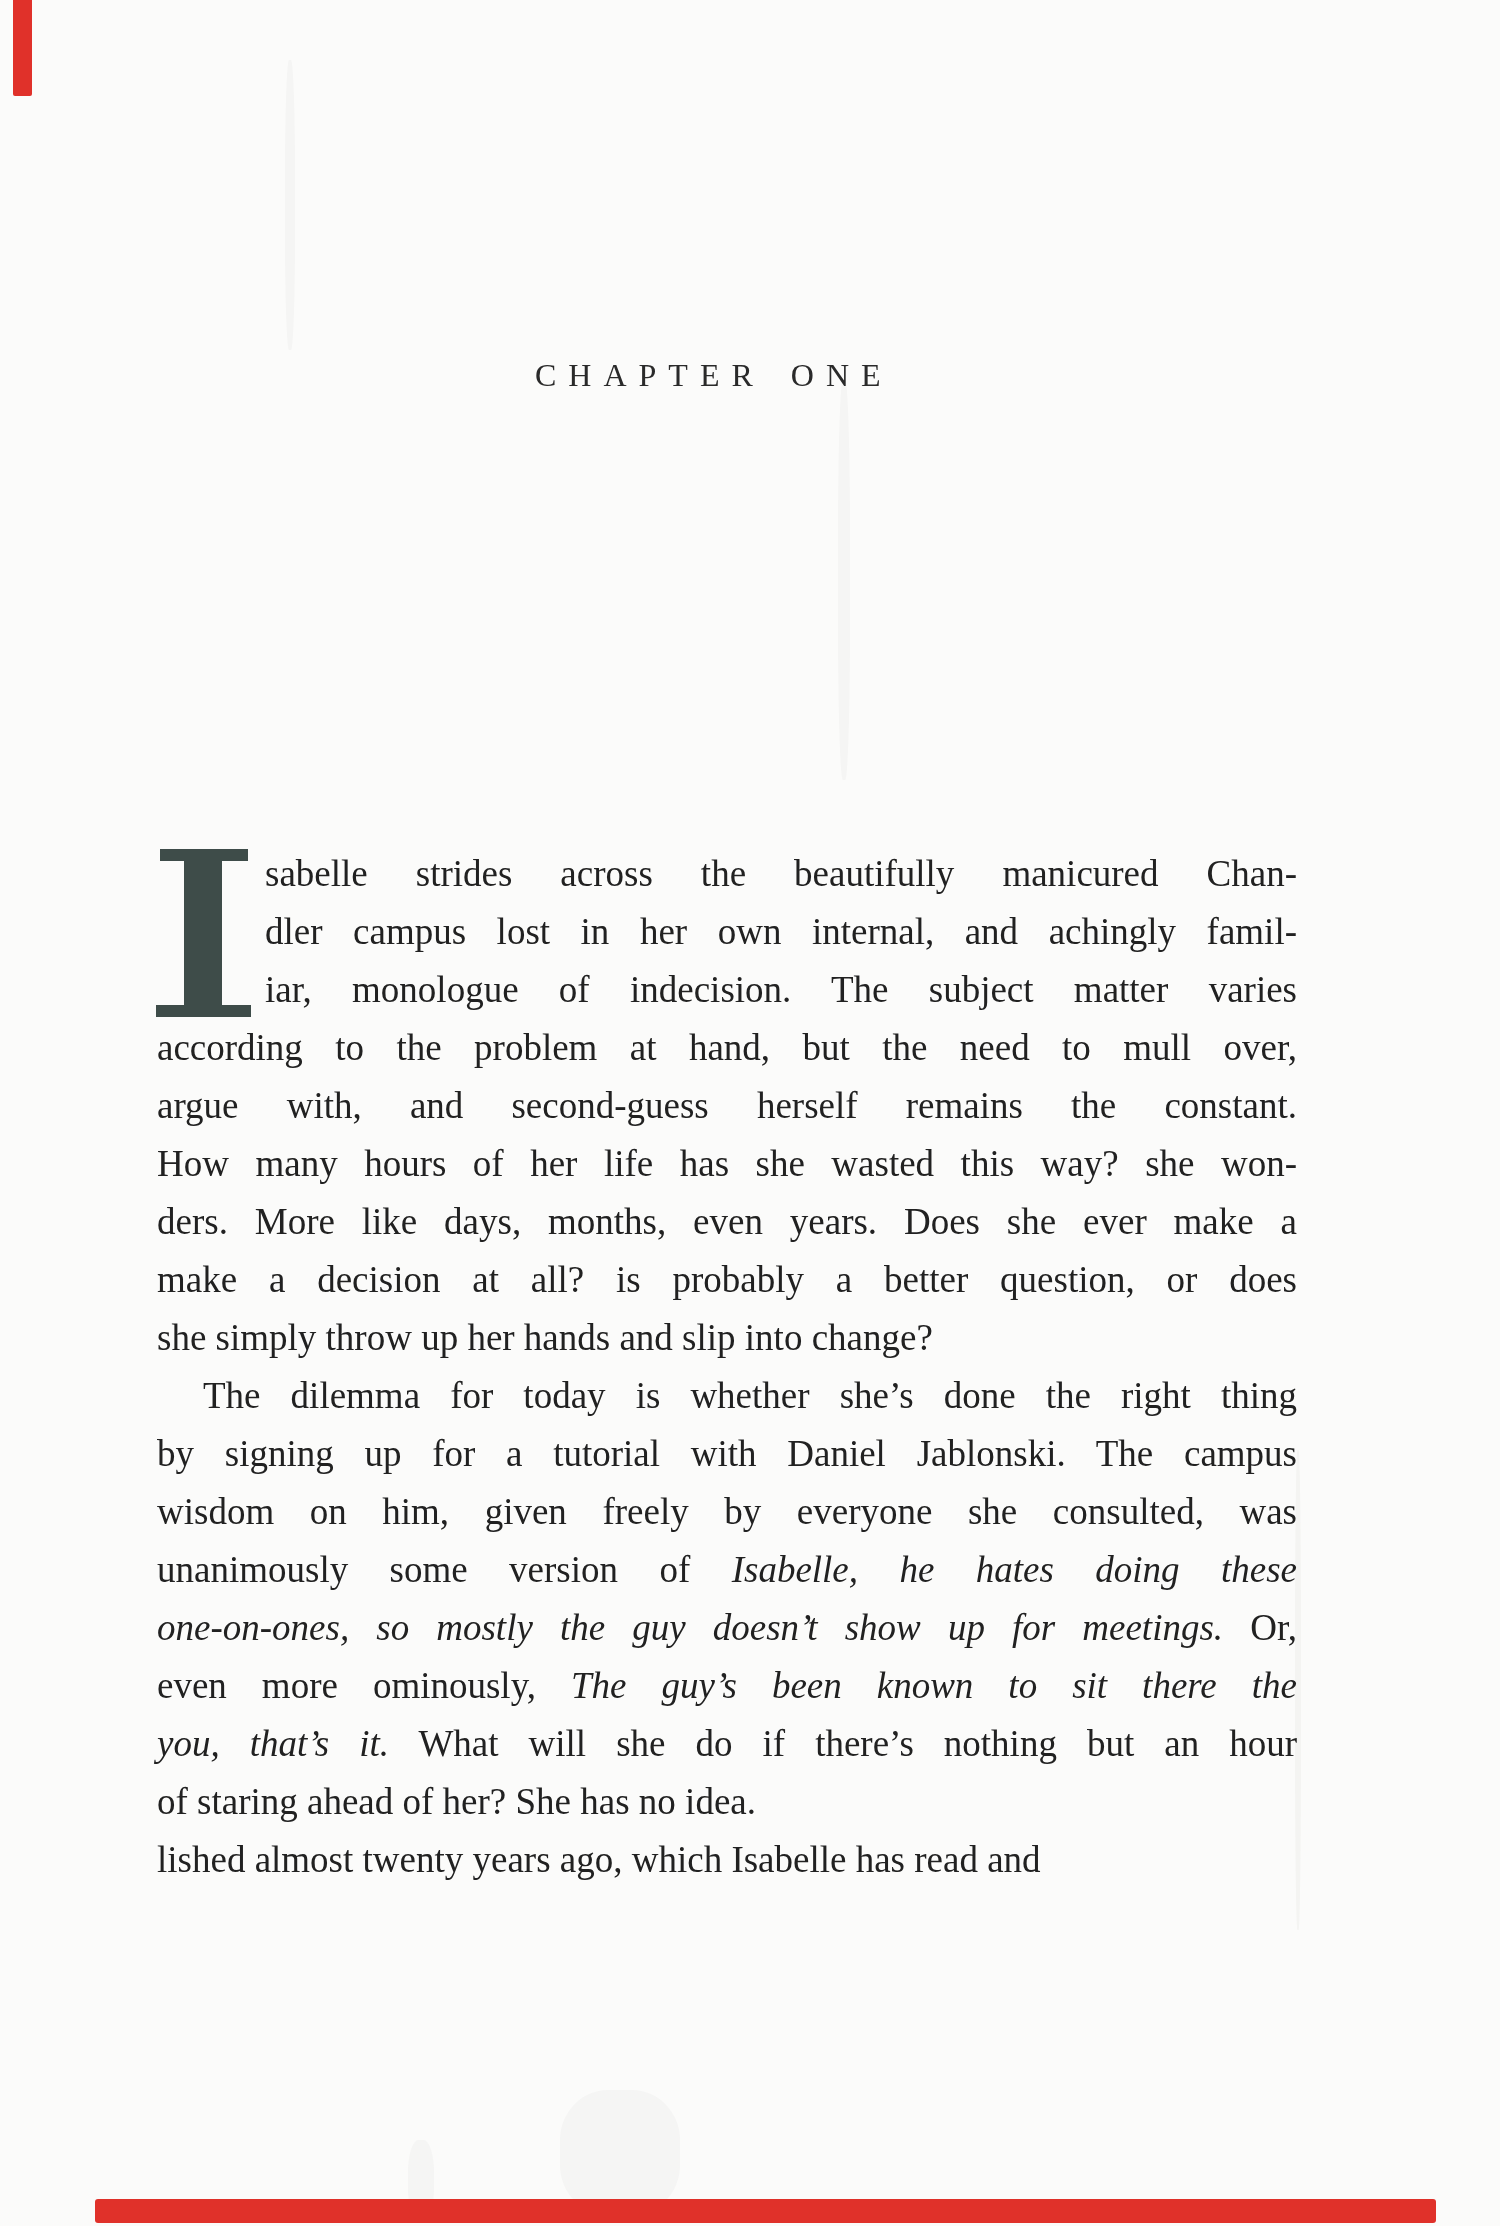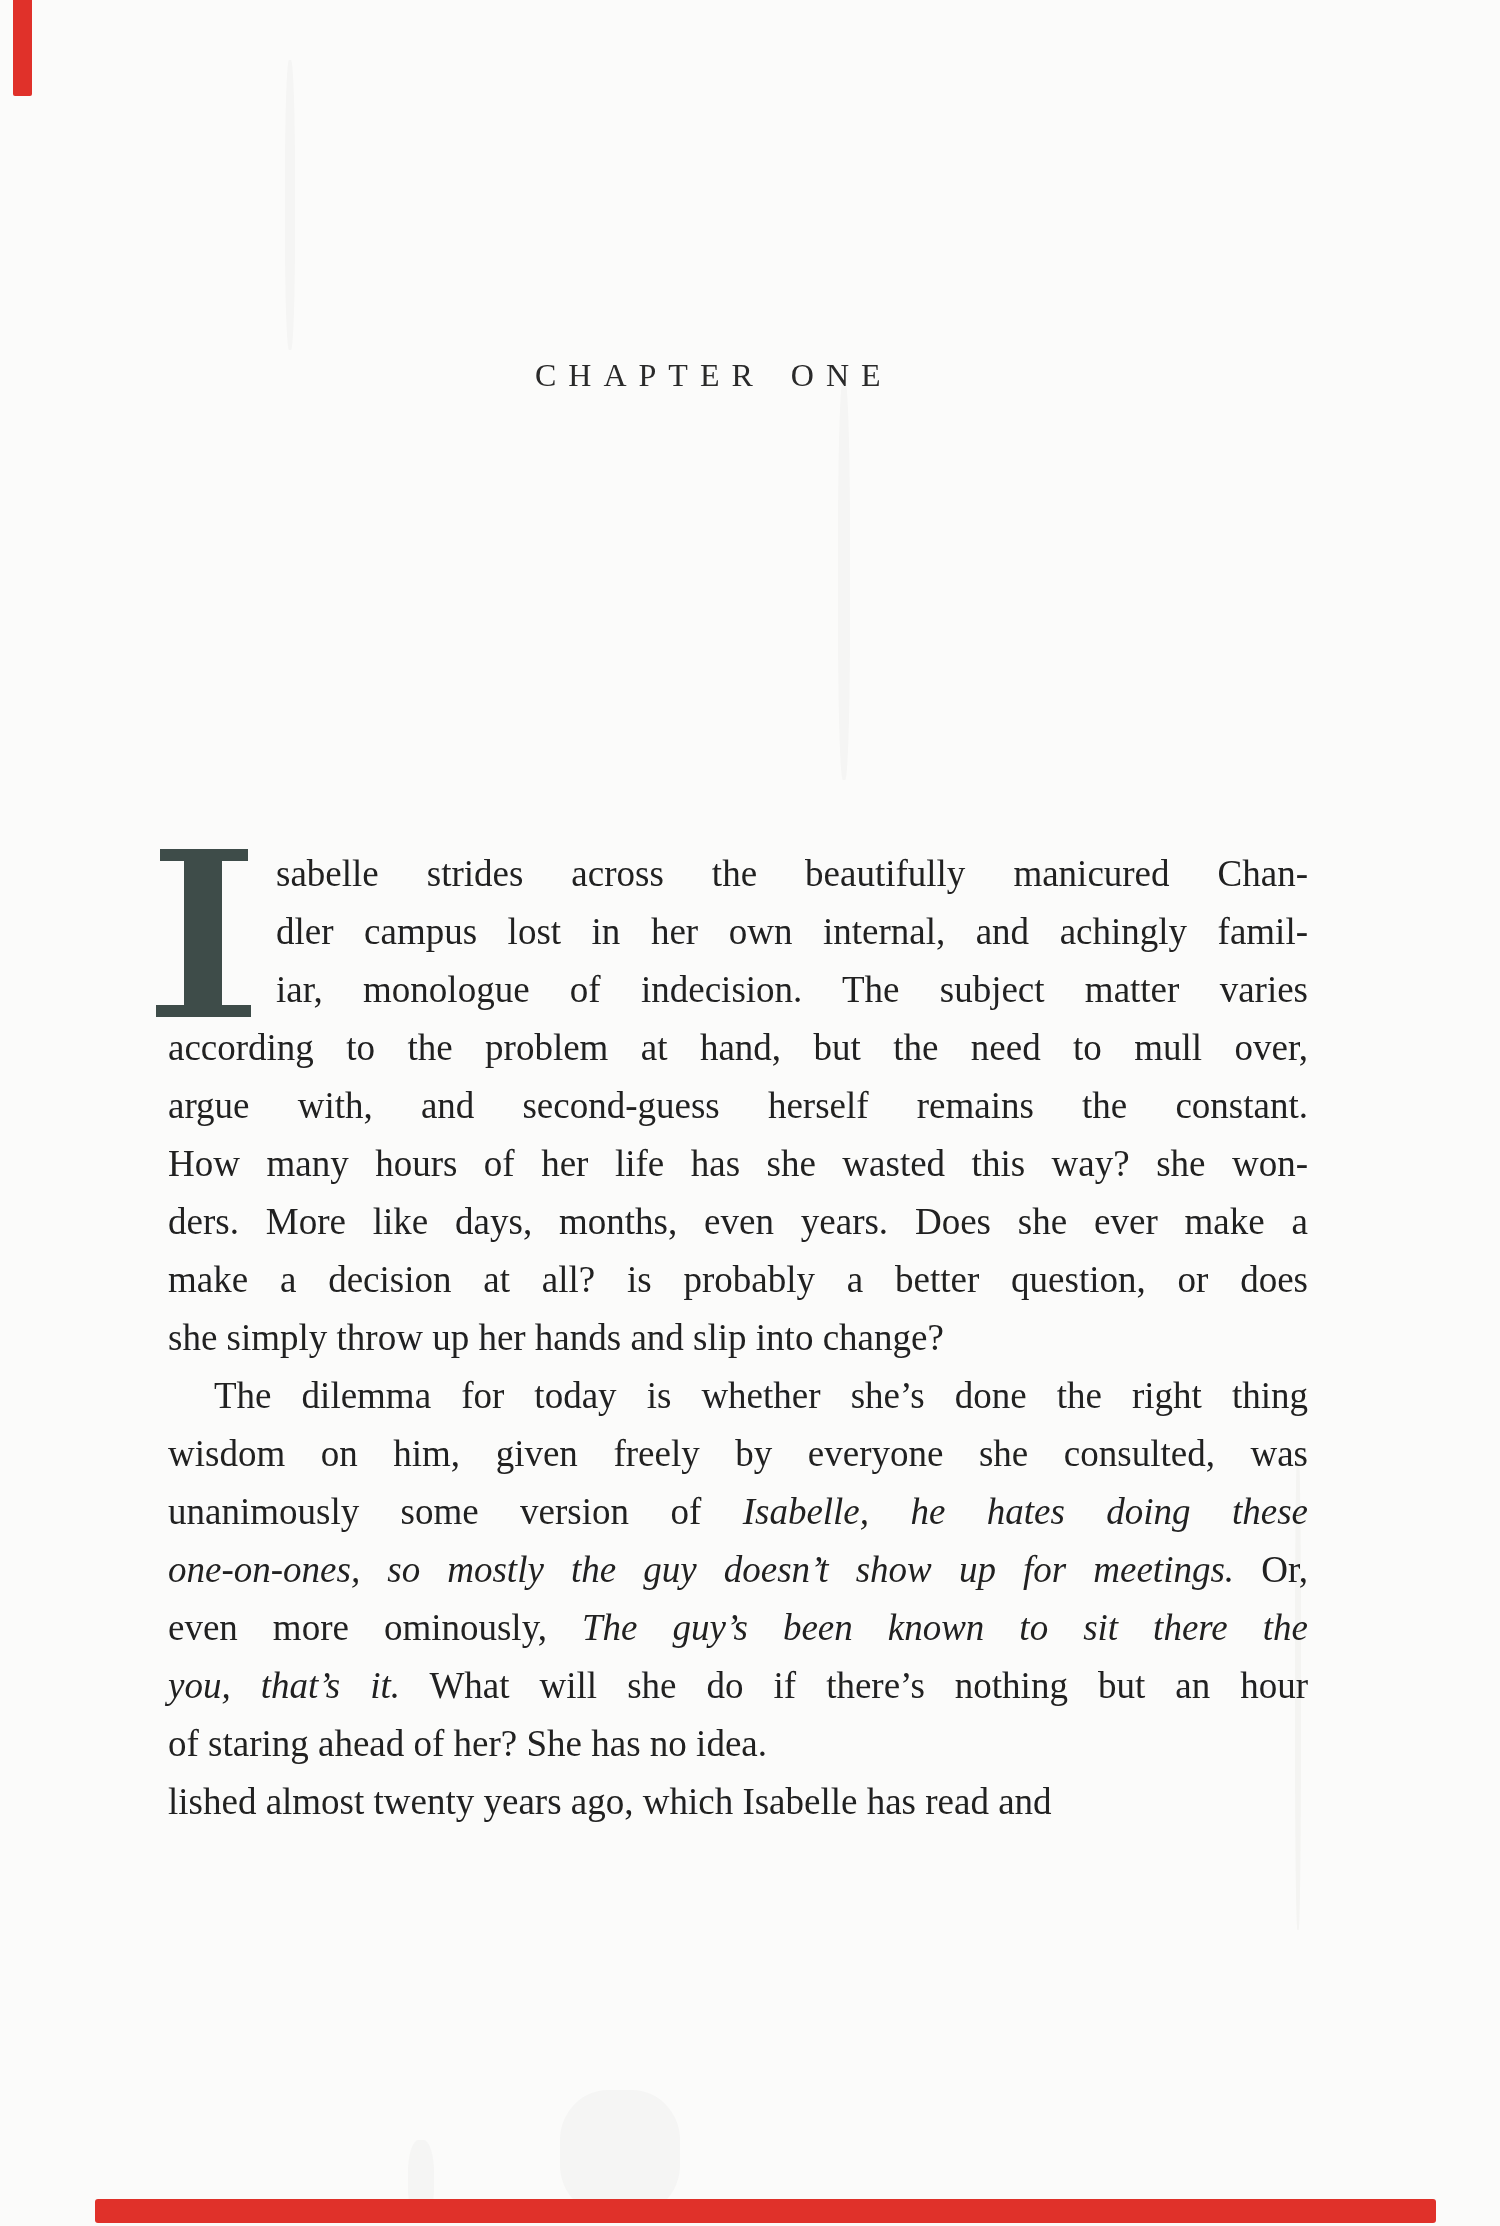--- a/index.html
+++ b/index.html
@@ -13,21 +13,21 @@
   
   .heading{
     position:absolute;left:535px;top:359px;
     font-size:32px;line-height:32px;
     letter-spacing:12px;
     white-space:nowrap;
   }
   .heading .w2{margin-left:26px;}
   
   .bodytext{
-    position:absolute;left:168px;top:845px;width:1140px;
+    position:absolute;left:157px;top:845px;width:1140px;
   }
   .line{
     font-size:37px;
     height:58px;line-height:58px;
     text-align:justify;
     text-align-last:justify;
     text-justify:inter-word;
   }
   .line.endp{text-align-last:left;}
   .line.dc{padding-left:108px;}
@@ -75,20 +75,21 @@
       <div class="line dc"><span>sabelle strides across the beautifully manicured Chan-</span></div>
       <div class="line dc"><span>dler campus lost in her own internal, and achingly famil-</span></div>
       <div class="line dc"><span>iar, monologue of indecision. The subject matter varies</span></div>
       <div class="line"><span>according to the problem at hand, but the need to mull over,</span></div>
       <div class="line"><span>argue with, and second-guess herself remains the constant.</span></div>
       <div class="line"><span>How many hours of her life has she wasted this way? she won-</span></div>
       <div class="line"><span>ders. More like days, months, even years. Does she ever make a</span></div>
       <div class="line"><span>make a decision at all? is probably a better question, or does</span></div>
       <div class="line endp"><span>she simply throw up her hands and slip into change?</span></div>
       <div class="line ind"><span>The dilemma for today is whether she’s done the right thing</span></div>
+      <div class="line"><span>by signing up for a tutorial with Daniel Jablonski. The campus</span></div>
       <div class="line"><span>wisdom on him, given freely by everyone she consulted, was</span></div>
       <div class="line"><span>unanimously some version of </span><em>Isabelle, he hates doing these</em></div>
       <div class="line"><em>one-on-ones, so mostly the guy doesn’t show up for meetings.</em><span> Or,</span></div>
       <div class="line"><span>even more ominously, </span><em>The guy’s been known to sit there the</em></div>
       <div class="line"><em>you, that’s it.</em><span> What will she do if there’s nothing but an hour</span></div>
       <div class="line endp"><span>of staring ahead of her? She has no idea.</span></div>
       <div class="line endp"><span>lished almost twenty years ago, which Isabelle has read and</span></div>
     </div>
 
   <div class="streak s1"></div>

